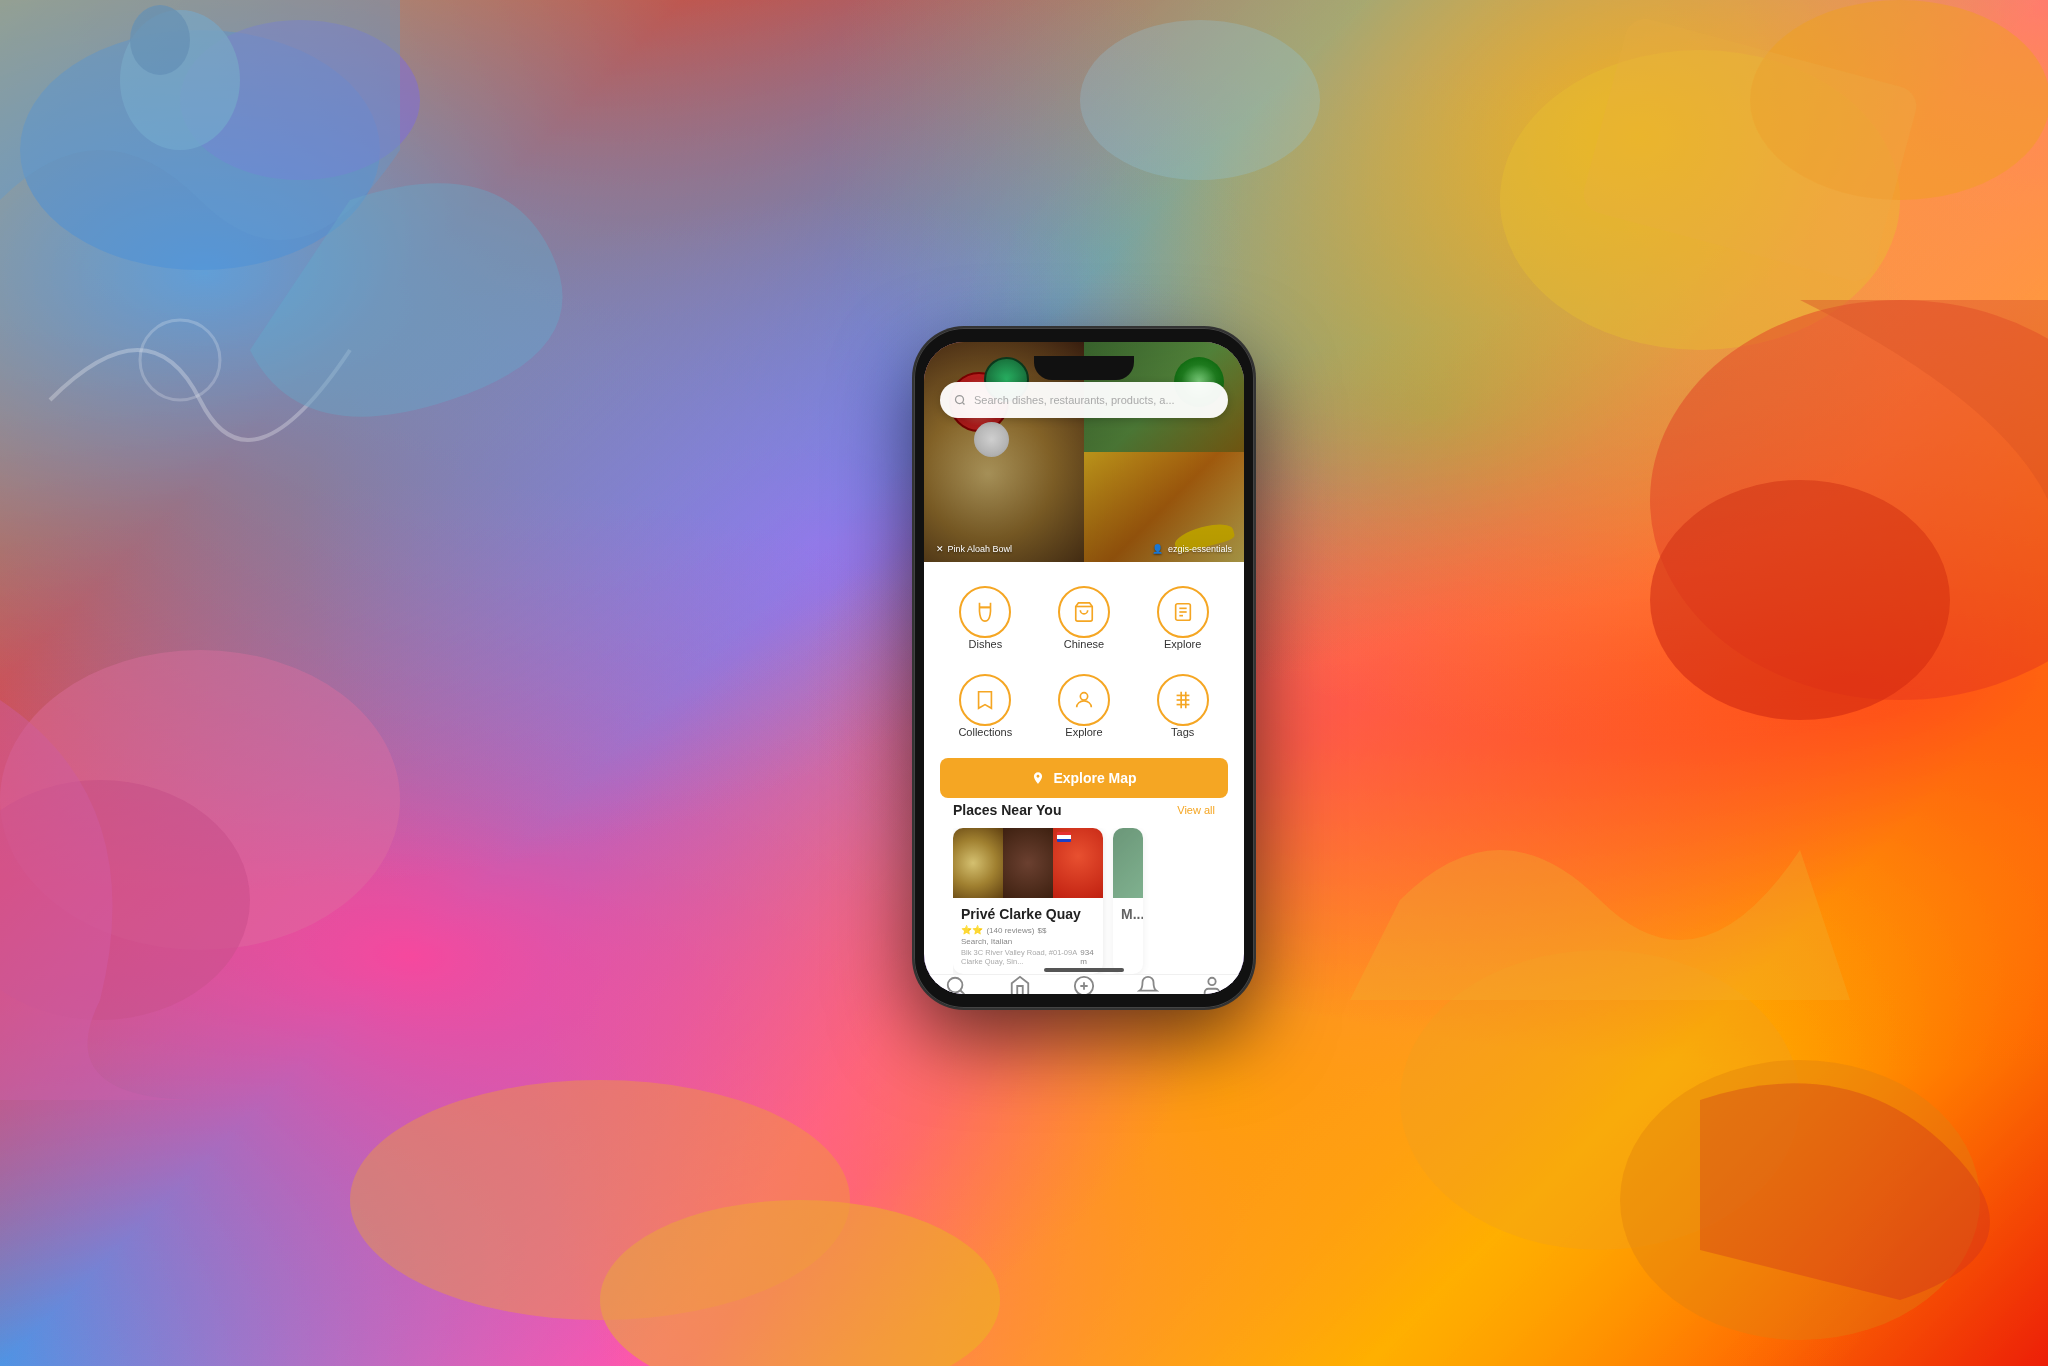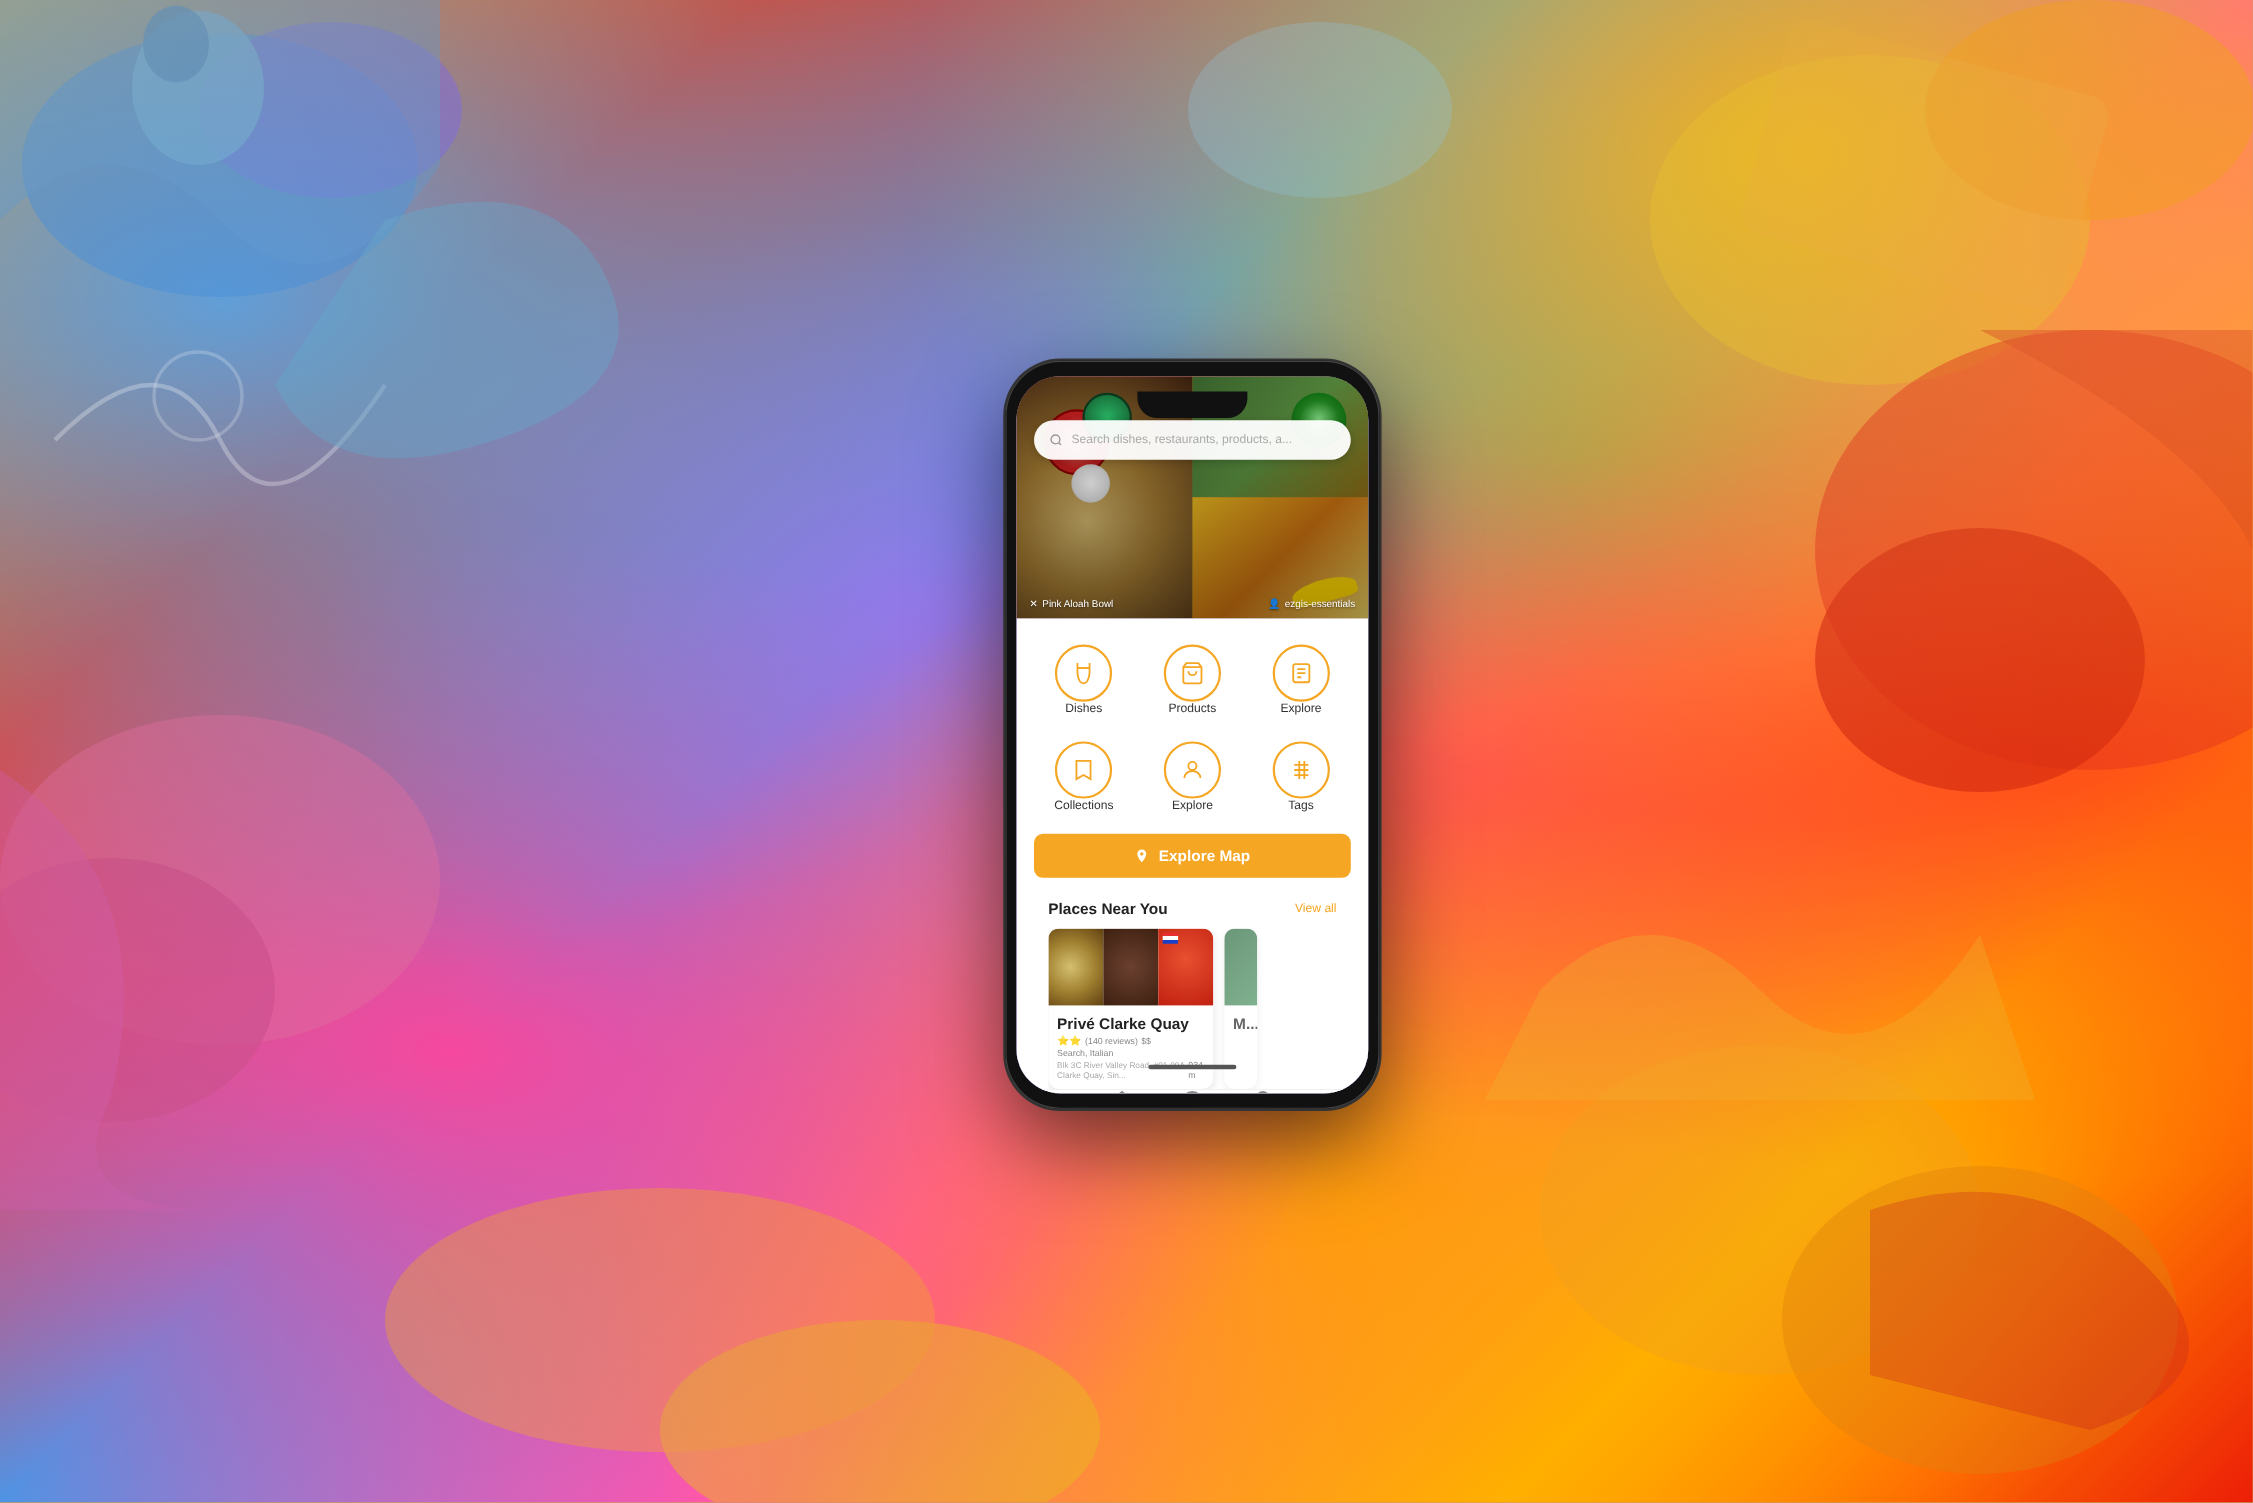--- a/index.html
+++ b/index.html
@@ -202,21 +202,21 @@
 
     .category-label {
       font-size: 11px;
       color: #333;
       text-align: center;
       font-weight: 500;
     }
 
     
     .explore-btn {
-      margin: 4px 16px 20px;
+      margin: 4px 16px 4px;
       background: #F5A623;
       border: none;
       border-radius: 8px;
       padding: 12px;
       display: flex;
       align-items: center;
       justify-content: center;
       gap: 8px;
       cursor: pointer;
       color: white;
@@ -460,21 +460,21 @@
               </div>
 
               <div class="category-item">
                 <div class="category-icon-circle">
                   <svg width="22" height="22" viewBox="0 0 24 24" fill="none" stroke="#F5A623" stroke-width="1.8">
                     <path d="M6 2 L3 6 L3 20 C3 21 4 22 5 22 L19 22 C20 22 21 21 21 20 L21 6 L18 2 Z"></path>
                     <line x1="3" y1="6" x2="21" y2="6"></line>
                     <path d="M16 10 C16 12.2 14.2 14 12 14 C9.8 14 8 12.2 8 10"></path>
                   </svg>
                 </div>
-                <span class="category-label">Products</span>
+                <span class="category-label">Chinese</span>
               </div>
 
               <div class="category-item">
                 <div class="category-icon-circle">
                   <svg width="22" height="22" viewBox="0 0 24 24" fill="none" stroke="#F5A623" stroke-width="1.8">
                     <rect x="4" y="3" width="16" height="18" rx="2"></rect>
                     <line x1="8" y1="8" x2="16" y2="8"></line>
                     <line x1="8" y1="12" x2="16" y2="12"></line>
                     <line x1="8" y1="16" x2="12" y2="16"></line>
                   </svg>

